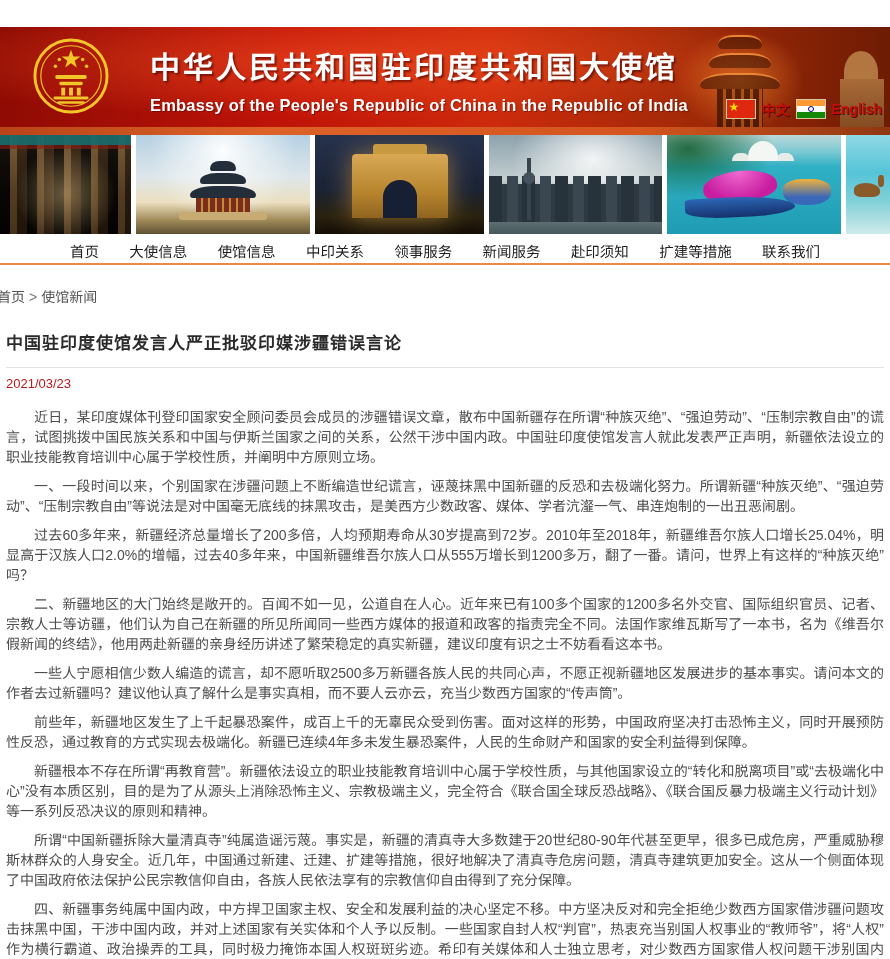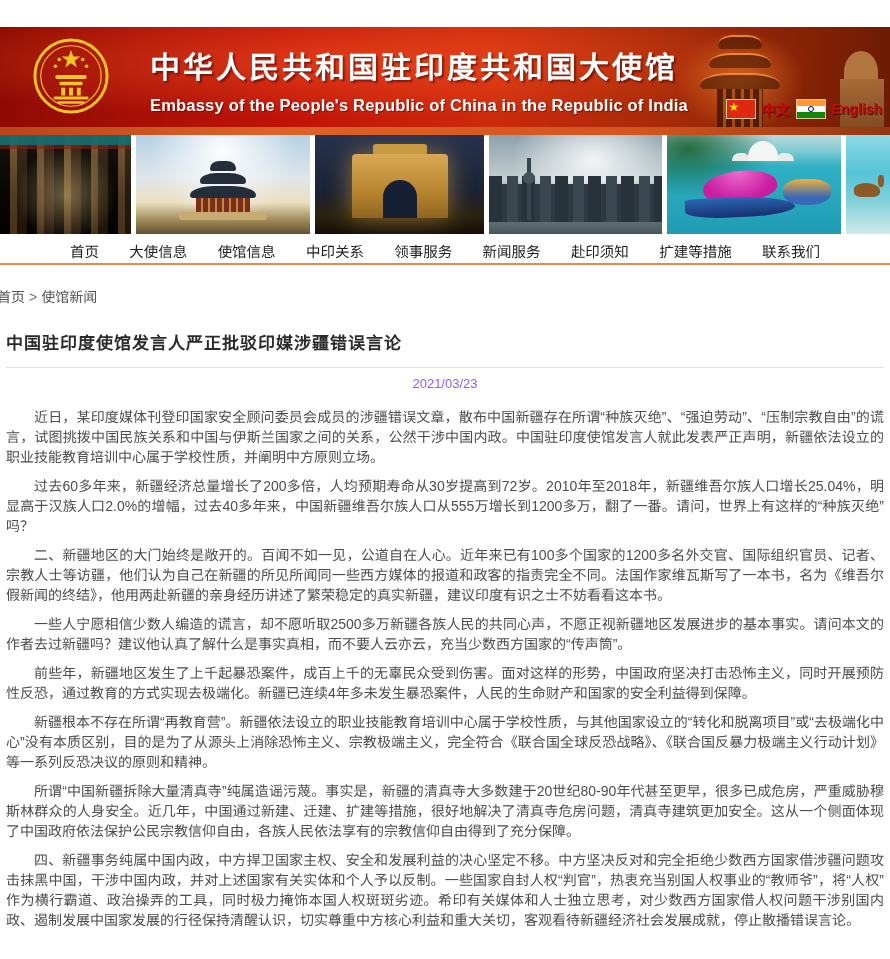--- a/index.html
+++ b/index.html
@@ -131,21 +131,21 @@
   
   .breadcrumb { margin: 21px 0 0 -3px; font-size: 14px; color: #555; }
   .crumb-link { color: #555; cursor: pointer; }
   .crumb-sep { margin: 0 4px; color: #777; }
 
   
   .article { padding: 0 6px; }
   .article-title { margin: 23px 0 13px; text-align: left;
     font-size: 17px; font-weight: bold; color: #2b2b2b; letter-spacing: 1px; }
   .title-rule { border: none; border-top: 1px solid #e2e2e2; margin: 0 0 8px; }
-  .article-date { text-align: center; font-size: 13px; color: #8b5cf6; margin-bottom: 16px; }
+  .article-date { font-size: 13px; color: #b91c1c; margin-bottom: 16px; }
   .article-body p { font-size: 14px; line-height: 20px; color: #4d4d4d;
     text-indent: 2em; text-align: justify; margin-bottom: 9px; }
 </style>
 </head>
 <body>
 
 <header class="site-header">
   <div class="emblem">
     <svg width="78" height="84" viewBox="0 0 80 86">
       <circle cx="40" cy="43" r="37" fill="rgba(170,20,10,0.35)" stroke="#f2c528" stroke-width="3"></circle>
@@ -255,20 +255,21 @@
 </div>
 
 <main class="article">
   <h2 class="article-title">中国驻印度使馆发言人严正批驳印媒涉疆错误言论</h2>
   <hr class="title-rule">
   <div class="article-date">2021/03/23</div>
   <div class="article-body">
 
       <p>近日，某印度媒体刊登印国家安全顾问委员会成员的涉疆错误文章，散布中国新疆存在所谓“种族灭绝”、“强迫劳动”、“压制宗教自由”的谎言，试图挑拨中国民族关系和中国与伊斯兰国家之间的关系，公然干涉中国内政。中国驻印度使馆发言人就此发表严正声明，新疆依法设立的职业技能教育培训中心属于学校性质，并阐明中方原则立场。</p>
 
+      <p>一、一段时间以来，个别国家在涉疆问题上不断编造世纪谎言，诬蔑抹黑中国新疆的反恐和去极端化努力。所谓新疆“种族灭绝”、“强迫劳动”、“压制宗教自由”等说法是对中国毫无底线的抹黑攻击，是美西方少数政客、媒体、学者沆瀣一气、串连炮制的一出丑恶闹剧。</p>
 
       <p>过去60多年来，新疆经济总量增长了200多倍，人均预期寿命从30岁提高到72岁。2010年至2018年，新疆维吾尔族人口增长25.04%，明显高于汉族人口2.0%的增幅，过去40多年来，中国新疆维吾尔族人口从555万增长到1200多万，翻了一番。请问，世界上有这样的“种族灭绝”吗？</p>
 
       <p>二、新疆地区的大门始终是敞开的。百闻不如一见，公道自在人心。近年来已有100多个国家的1200多名外交官、国际组织官员、记者、宗教人士等访疆，他们认为自己在新疆的所见所闻同一些西方媒体的报道和政客的指责完全不同。法国作家维瓦斯写了一本书，名为《维吾尔假新闻的终结》，他用两赴新疆的亲身经历讲述了繁荣稳定的真实新疆，建议印度有识之士不妨看看这本书。</p>
 
       <p>一些人宁愿相信少数人编造的谎言，却不愿听取2500多万新疆各族人民的共同心声，不愿正视新疆地区发展进步的基本事实。请问本文的作者去过新疆吗？建议他认真了解什么是事实真相，而不要人云亦云，充当少数西方国家的“传声筒”。</p>
 
 
       <p>前些年，新疆地区发生了上千起暴恐案件，成百上千的无辜民众受到伤害。面对这样的形势，中国政府坚决打击恐怖主义，同时开展预防性反恐，通过教育的方式实现去极端化。新疆已连续4年多未发生暴恐案件，人民的生命财产和国家的安全利益得到保障。</p>
 

